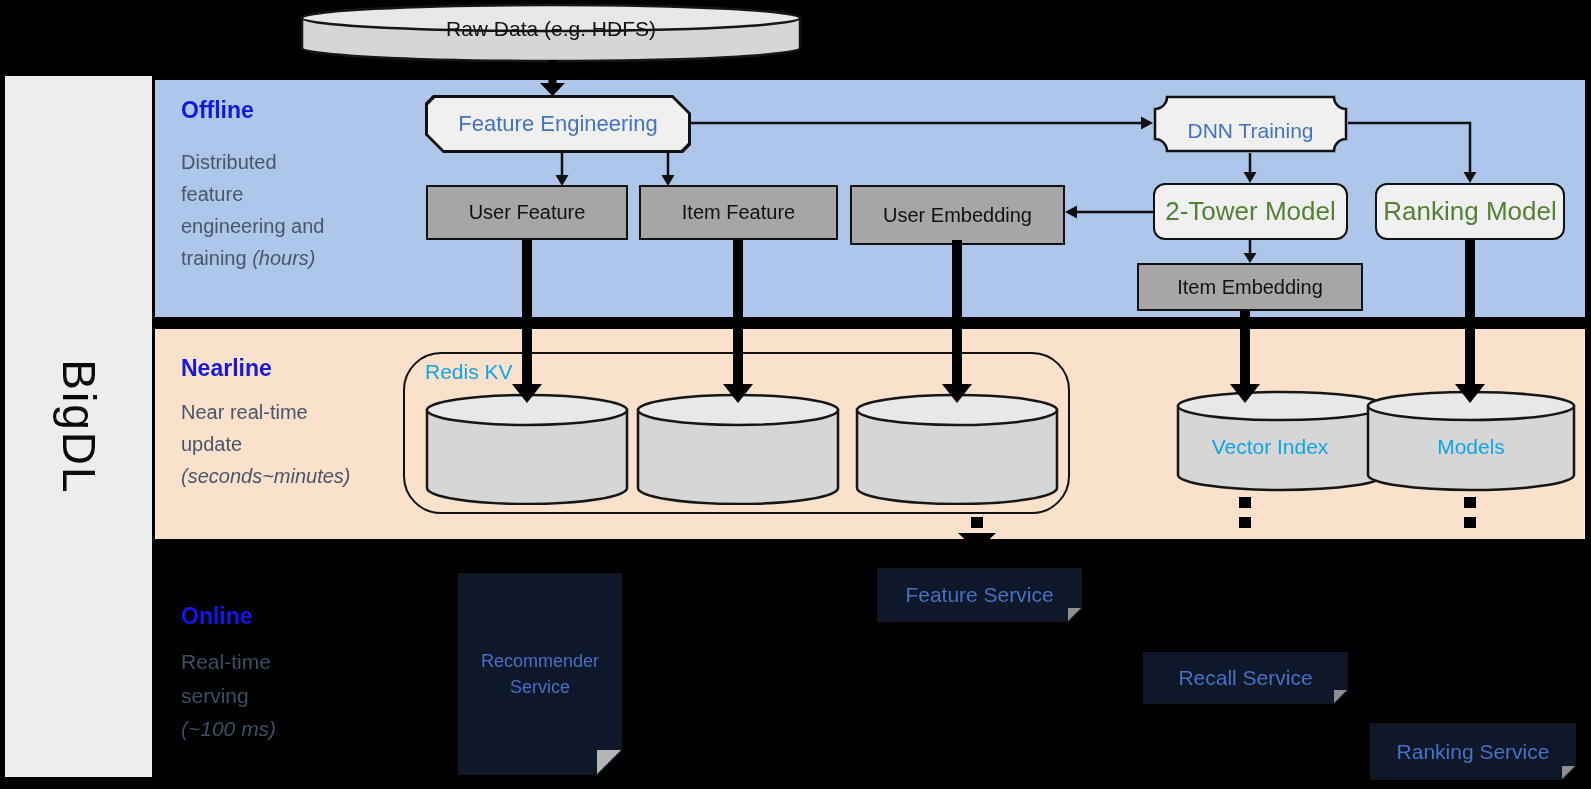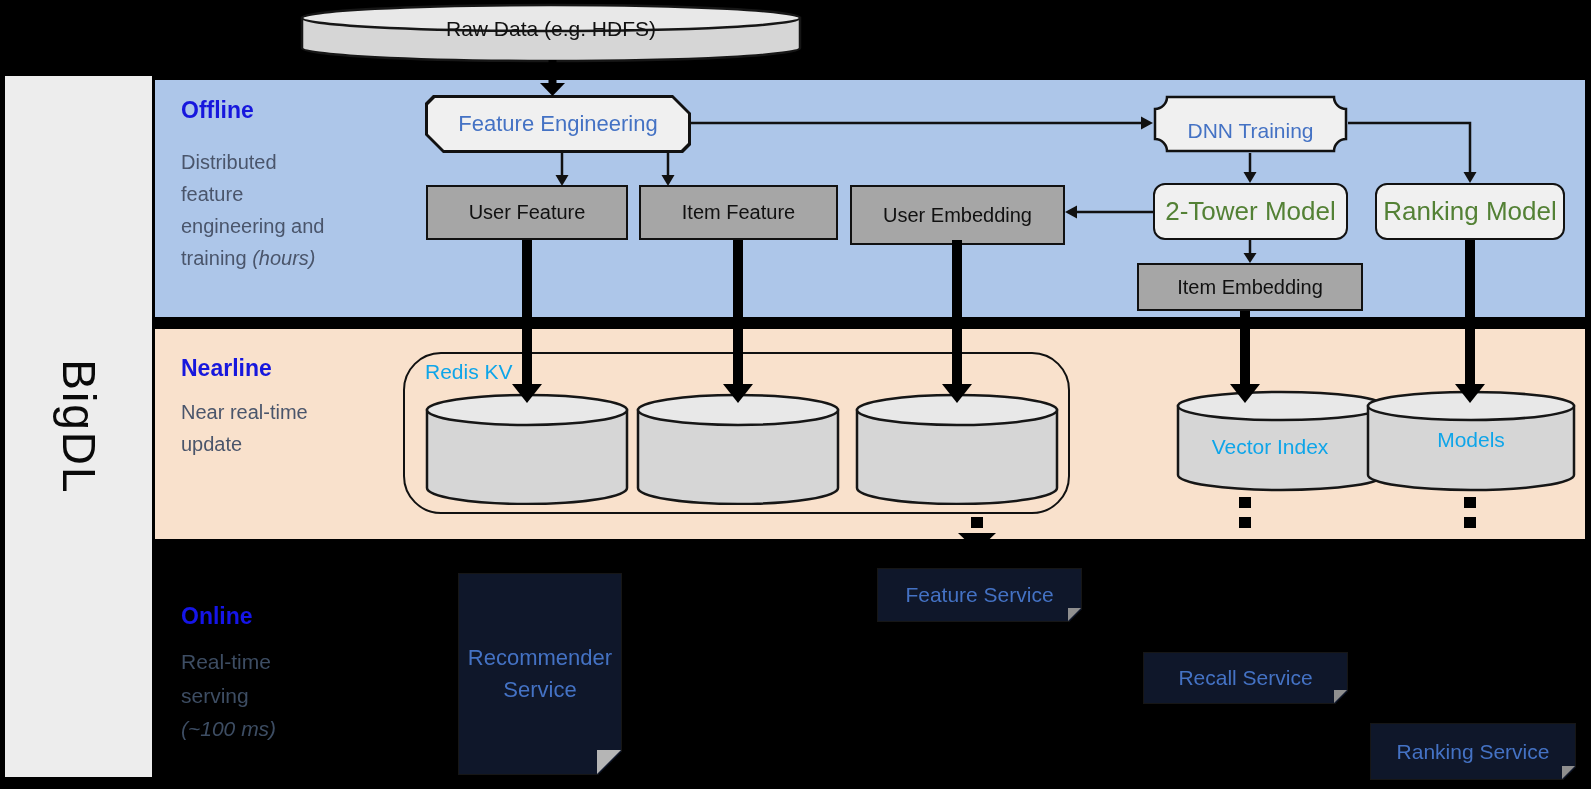--- a/index.html
+++ b/index.html
@@ -51,21 +51,21 @@
   #redis-container { left:403px; top:352px; width:667px; height:162px; border:2.5px solid #111; border-radius:38px; }
   #redis-label { left:425px; top:360px; font-size:21px; }
 
   
   .svc { background:#0f172a; border:1.5px solid #161616; display:flex; align-items:center; justify-content:center;
          font-size:21px; text-align:center;
          clip-path:polygon(0 0, 100% 0, 100% calc(100% - 13px), calc(100% - 13px) 100%, 0 100%); }
   .svc .fold { position:absolute; right:0; bottom:0; width:0; height:0;
          border-top:13px solid #8f8f8f; border-right:13px solid transparent; }
   #recommender-doc { clip-path:polygon(0 0, 100% 0, 100% calc(100% - 24px), calc(100% - 24px) 100%, 0 100%);
-         font-size:22px; line-height:1.45; }
+         font-size:18px; line-height:1.45; }
   #recommender-doc .fold { border-top:24px solid #b5b5b5; border-right:24px solid transparent; }
 
   svg.overlay { position:absolute; left:0; top:0; pointer-events:none; }
 </style>
 </head>
 <body>
 
 <div id="canvas">
 
   <div id="band-offline" class="abs"></div>
@@ -79,20 +79,21 @@
     <span>Distributed</span>
     <span>feature</span>
     <span>engineering and</span>
     <span><span style="display:inline">training</span> <span class="it" style="display:inline">(hours)</span></span>
   </div>
 
   <div class="abs band-label" style="left:181px; top:355px;">Nearline</div>
   <div class="abs band-desc" style="left:181px; top:396px; width:240px;">
     <span>Near real-time</span>
     <span>update</span>
+    <span class="it">(seconds~minutes)</span>
   </div>
 
   <div class="abs band-label" id="online-label" style="left:181px; top:603px;">Online</div>
   <div class="abs band-desc" id="online-desc" style="left:181px; top:645px; width:150px;">
     <span>Real-time</span>
     <span>serving</span>
     <span class="it">(~100 ms)</span>
   </div>
 
   <div class="abs" style="left:300px; top:3px; width:502px; height:60px;">
@@ -150,21 +151,21 @@
         <path d="M2,16 V85 A103,15 0 0 0 208,85 V16 Z" fill="#d6d6d6" stroke="#161616" stroke-width="2.5"></path>
         <ellipse cx="105" cy="16" rx="103" ry="14" fill="#e8e8e8" stroke="#161616" stroke-width="2.5"></ellipse>
       </svg>
     <div class="cyl-label brown-text" style="top:45px;">Vector Index</div>
   </div>
   <div class="abs" style="left:1366px; top:390px; width:210px; height:102px;">
     <svg width="210" height="102" viewBox="0 0 210 102">
         <path d="M2,16 V85 A103,15 0 0 0 208,85 V16 Z" fill="#d6d6d6" stroke="#161616" stroke-width="2.5"></path>
         <ellipse cx="105" cy="16" rx="103" ry="14" fill="#e8e8e8" stroke="#161616" stroke-width="2.5"></ellipse>
       </svg>
-    <div class="cyl-label brown-text" style="top:38px;">Models</div>
+    <div class="cyl-label brown-text" style="top:45px;">Models</div>
   </div>
 
   <div class="abs svc blue-text" id="recommender-doc" style="left:458px; top:573px; width:164px; height:202px;">
     <span style="display:block; width:150px;">Recommender Service</span>
     <i class="fold"></i>
   </div>
   <div class="abs svc blue-text" style="left:877px; top:568px; width:205px; height:54px;">
     <span>Feature Service</span>
     <i class="fold"></i>
   </div>

